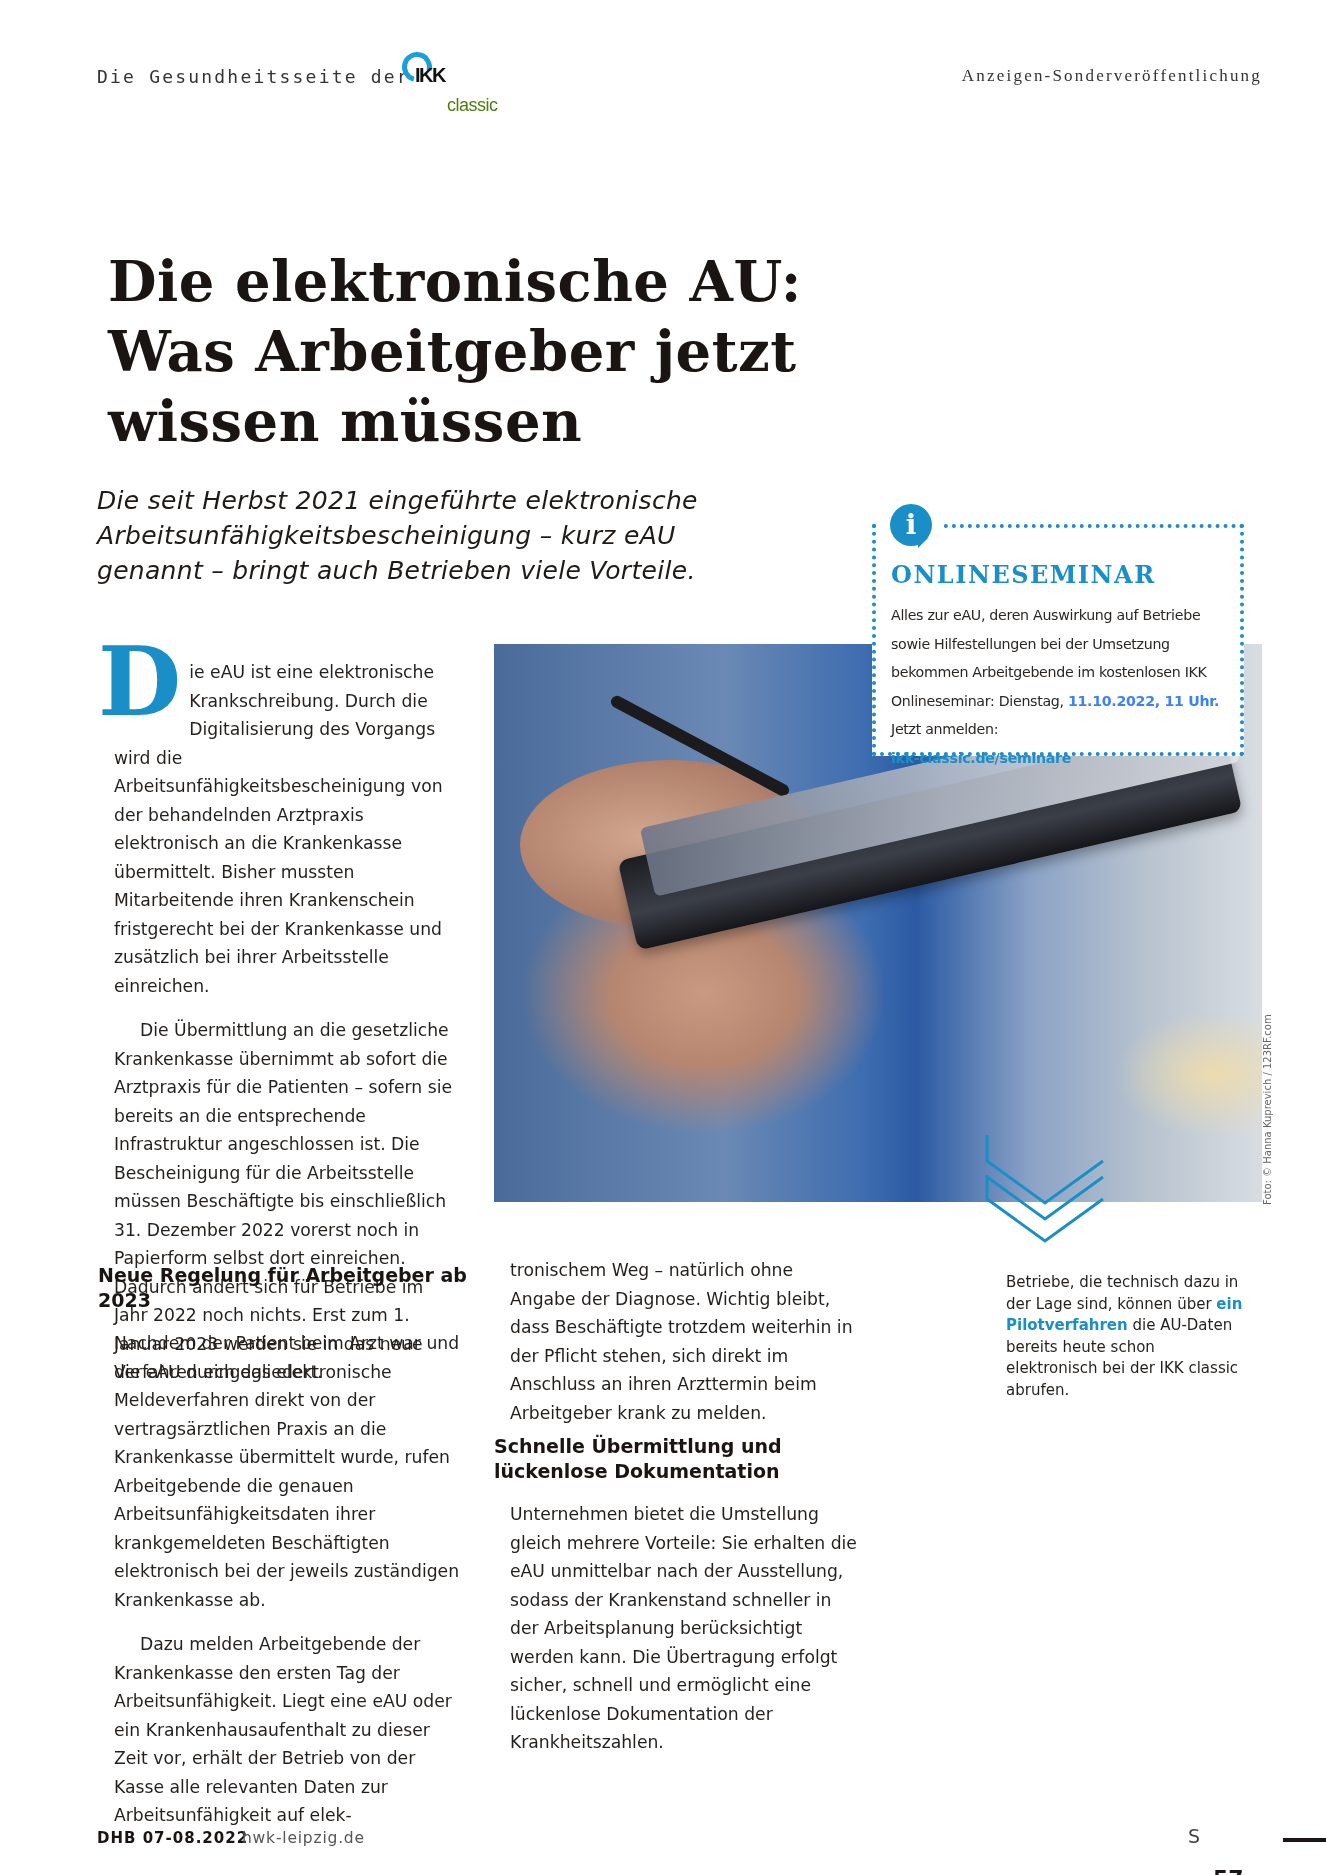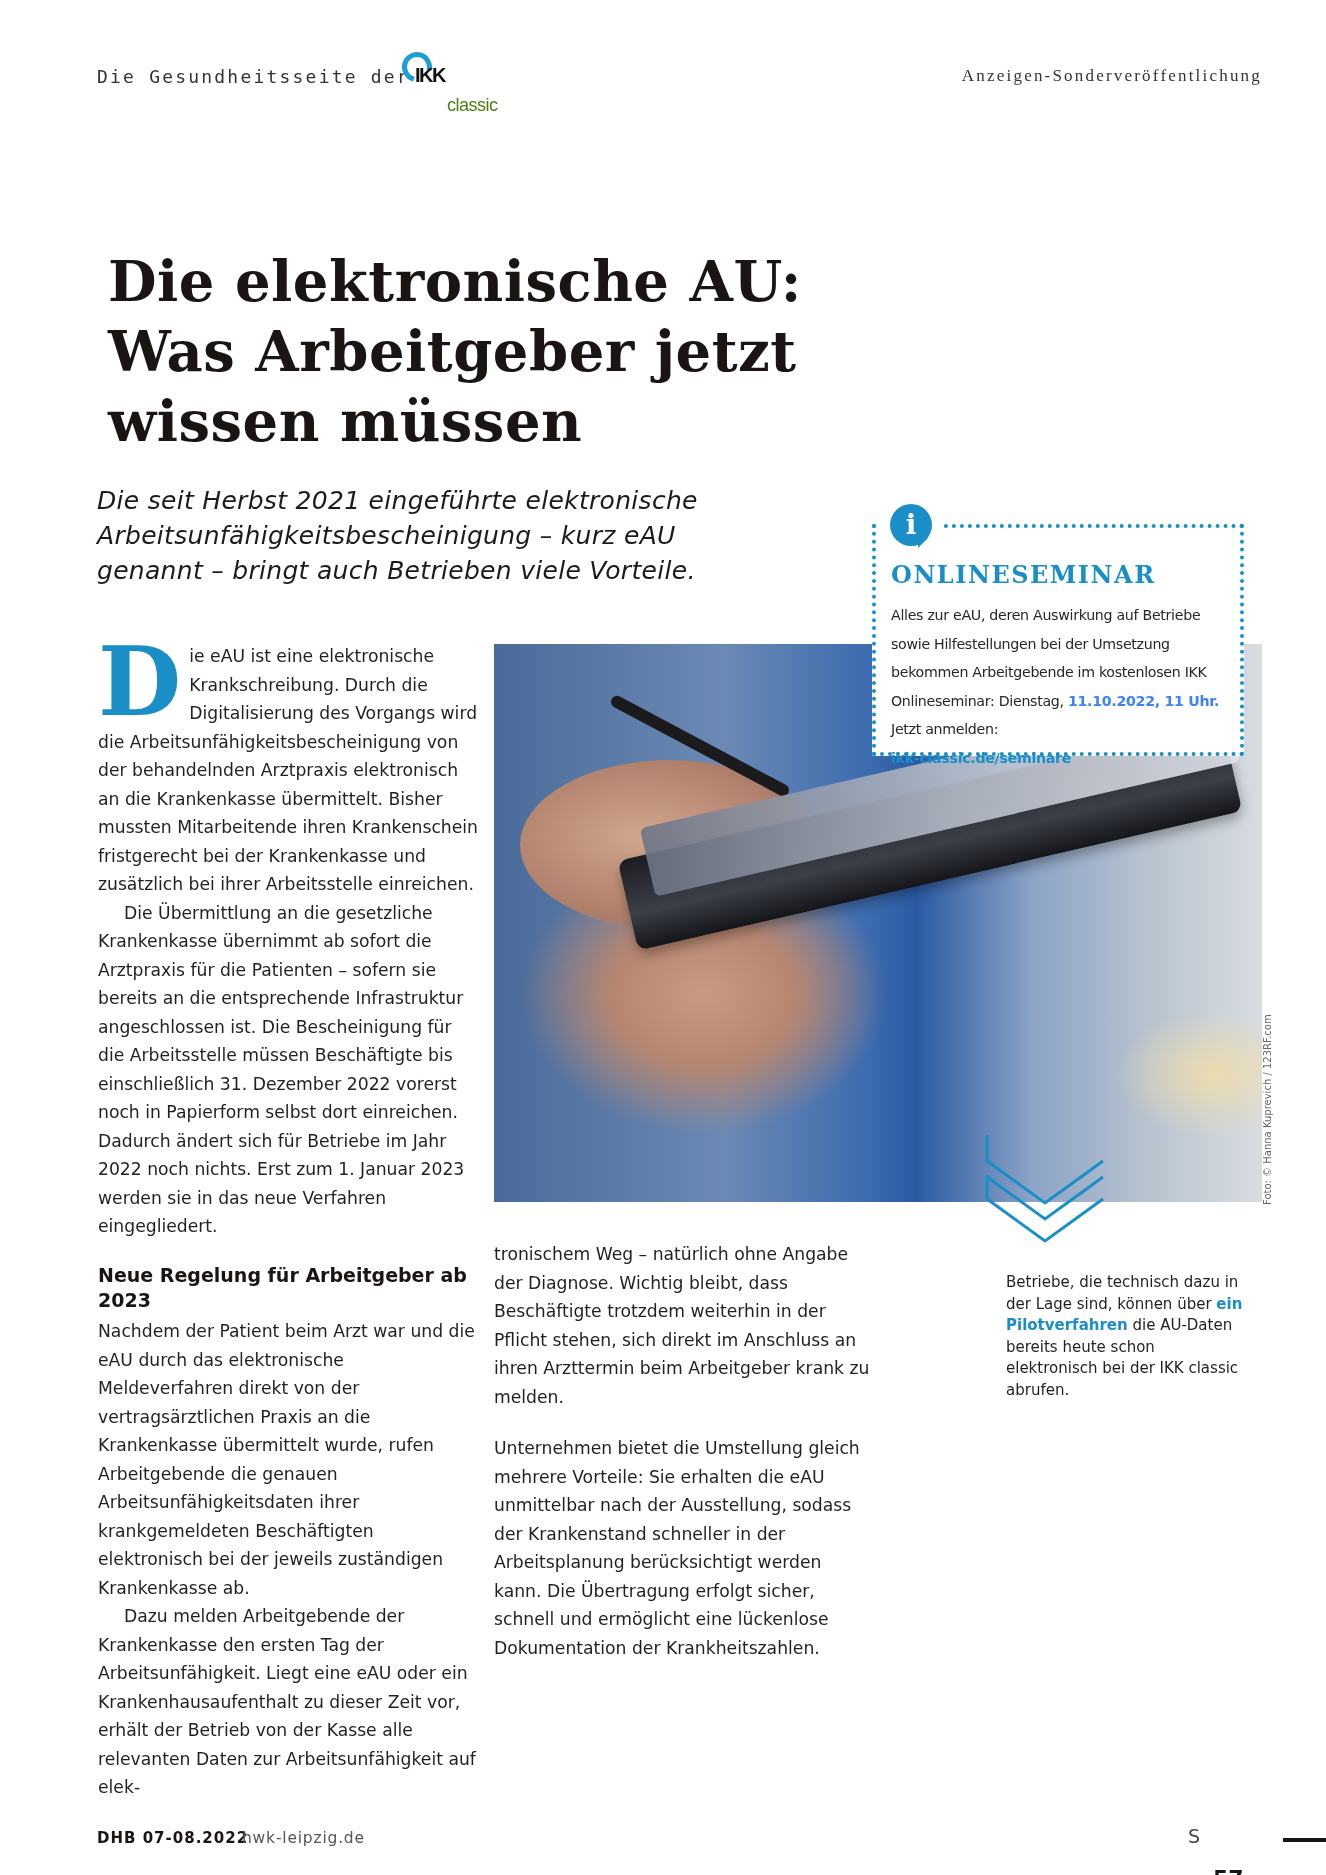--- a/index.html
+++ b/index.html
@@ -13,21 +13,21 @@
   .logo-ikk { position:absolute; left:15px; top:12px; font-family:"Liberation Sans", sans-serif; font-weight:bold; font-size:20px; letter-spacing:-1.5px; color:#111; }
   .logo-classic { position:absolute; left:47px; top:13px; font-family:"Liberation Sans", sans-serif; font-size:18px; letter-spacing:-0.5px; color:#4d7c0f;margin-top:30px; }
   .hdr-right { right:64px; top:66px; font-family:Liberation Serif, serif; font-size:17px; letter-spacing:2.2px; color:#333; }
 
   
   .title { left:97px; top:235px; width:760px; font-family:"DejaVu Serif", serif; font-weight:bold; font-size:56px; line-height:70px; letter-spacing:0.5px; color:#1a1512; }
   .lead { left:97px; top:483px; width:640px; font-family:"DejaVu Sans", sans-serif; font-style:italic; font-size:25px; line-height:35px; color:#1e1a17; letter-spacing:0.3px; }
 
   
   .col { font-family:"DejaVu Sans", sans-serif; font-size:17.2px; line-height:28.5px; color:#231f1c; }
-  .col p { margin:0; }
+  .col p { margin:16px; }
   .col p.ind { text-indent:26px; }
   .col1 { left:98px; top:642px; width:380px; }
   .dropcap { float:left; font-family:"DejaVu Serif", serif; font-weight:bold; font-size:96px; line-height:76px; color:#1a8fc7; margin:2px 8px 0 0; height:82px; }
   .sub { font-weight:bold; font-size:19px; line-height:25px; color:#1a1512; margin:0 0 4px 0; }
   .col1b { left:98px; top:1263px; width:380px; }
   .col2 { left:494px; top:1240px; width:380px; }
   .col2b { left:494px; top:1434px; width:380px; }
 
   
   .photo { left:494px; top:644px; width:768px; height:558px; overflow:hidden;
@@ -107,20 +107,21 @@
 <div class="abs col col1b">
   <div class="sub">Neue Regelung für Arbeitgeber ab 2023</div>
   <p>Nachdem der Patient beim Arzt war und die eAU durch das elektronische Meldeverfahren direkt von der vertragsärztlichen Praxis an die Krankenkasse übermittelt wurde, rufen Arbeitgebende die genauen Arbeitsunfähigkeitsdaten ihrer krankgemeldeten Beschäftigten elektronisch bei der jeweils zuständigen Krankenkasse ab.</p>
   <p class="ind">Dazu melden Arbeitgebende der Krankenkasse den ersten Tag der Arbeitsunfähigkeit. Liegt eine eAU oder ein Krankenhausaufenthalt zu dieser Zeit vor, erhält der Betrieb von der Kasse alle relevanten Daten zur Arbeitsunfähigkeit auf elek-</p>
 </div>
 
 <div class="abs col col2">
   <p>tronischem Weg – natürlich ohne Angabe der Diagnose. Wichtig bleibt, dass Beschäftigte trotzdem weiterhin in der Pflicht stehen, sich direkt im Anschluss an ihren Arzttermin beim Arbeitgeber krank zu melden.</p>
 </div>
 <div class="abs col col2b">
+  <div class="sub">Schnelle Übermittlung und lückenlose Dokumentation</div>
   <p>Unternehmen bietet die Umstellung gleich mehrere Vorteile: Sie erhalten die eAU unmittelbar nach der Ausstellung, sodass der Krankenstand schneller in der Arbeitsplanung berücksichtigt werden kann. Die Übertragung erfolgt sicher, schnell und ermöglicht eine lückenlose Dokumentation der Krankheitszahlen.</p>
 </div>
 
 <svg class="abs chev" viewBox="0 0 120 110">
   <polyline points="2,2 2,28 60,70 118,28" fill="none" stroke="#1a8fc7" stroke-width="3"></polyline>
   <polyline points="2,28 60,70 118,28" fill="none" stroke="#1a8fc7" stroke-width="3" transform="translate(0,16)"></polyline>
   <polyline points="2,50 2,74 60,116 118,74" fill="none" stroke="#1a8fc7" stroke-width="3" transform="translate(0,-8)"></polyline>
 </svg>
 
 <div class="abs side">

